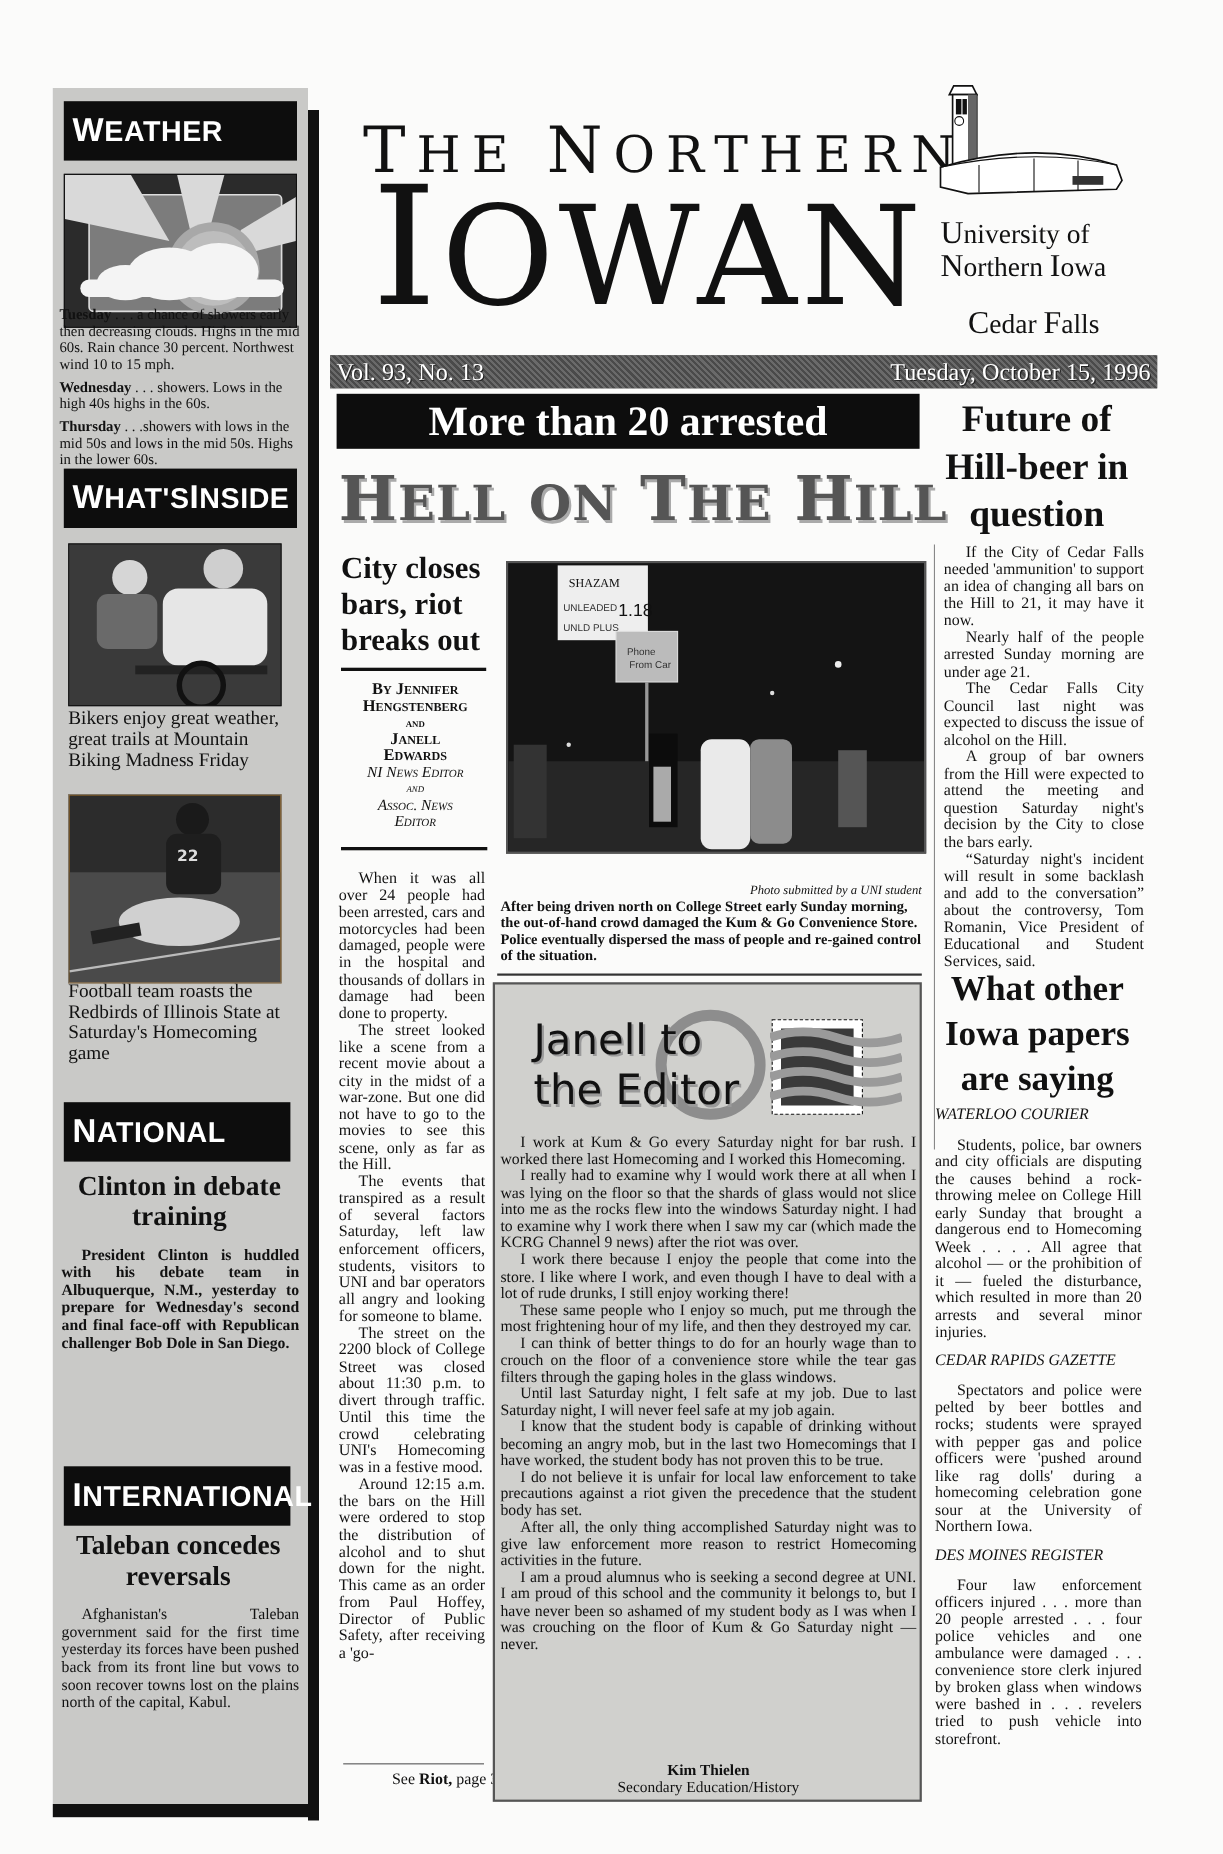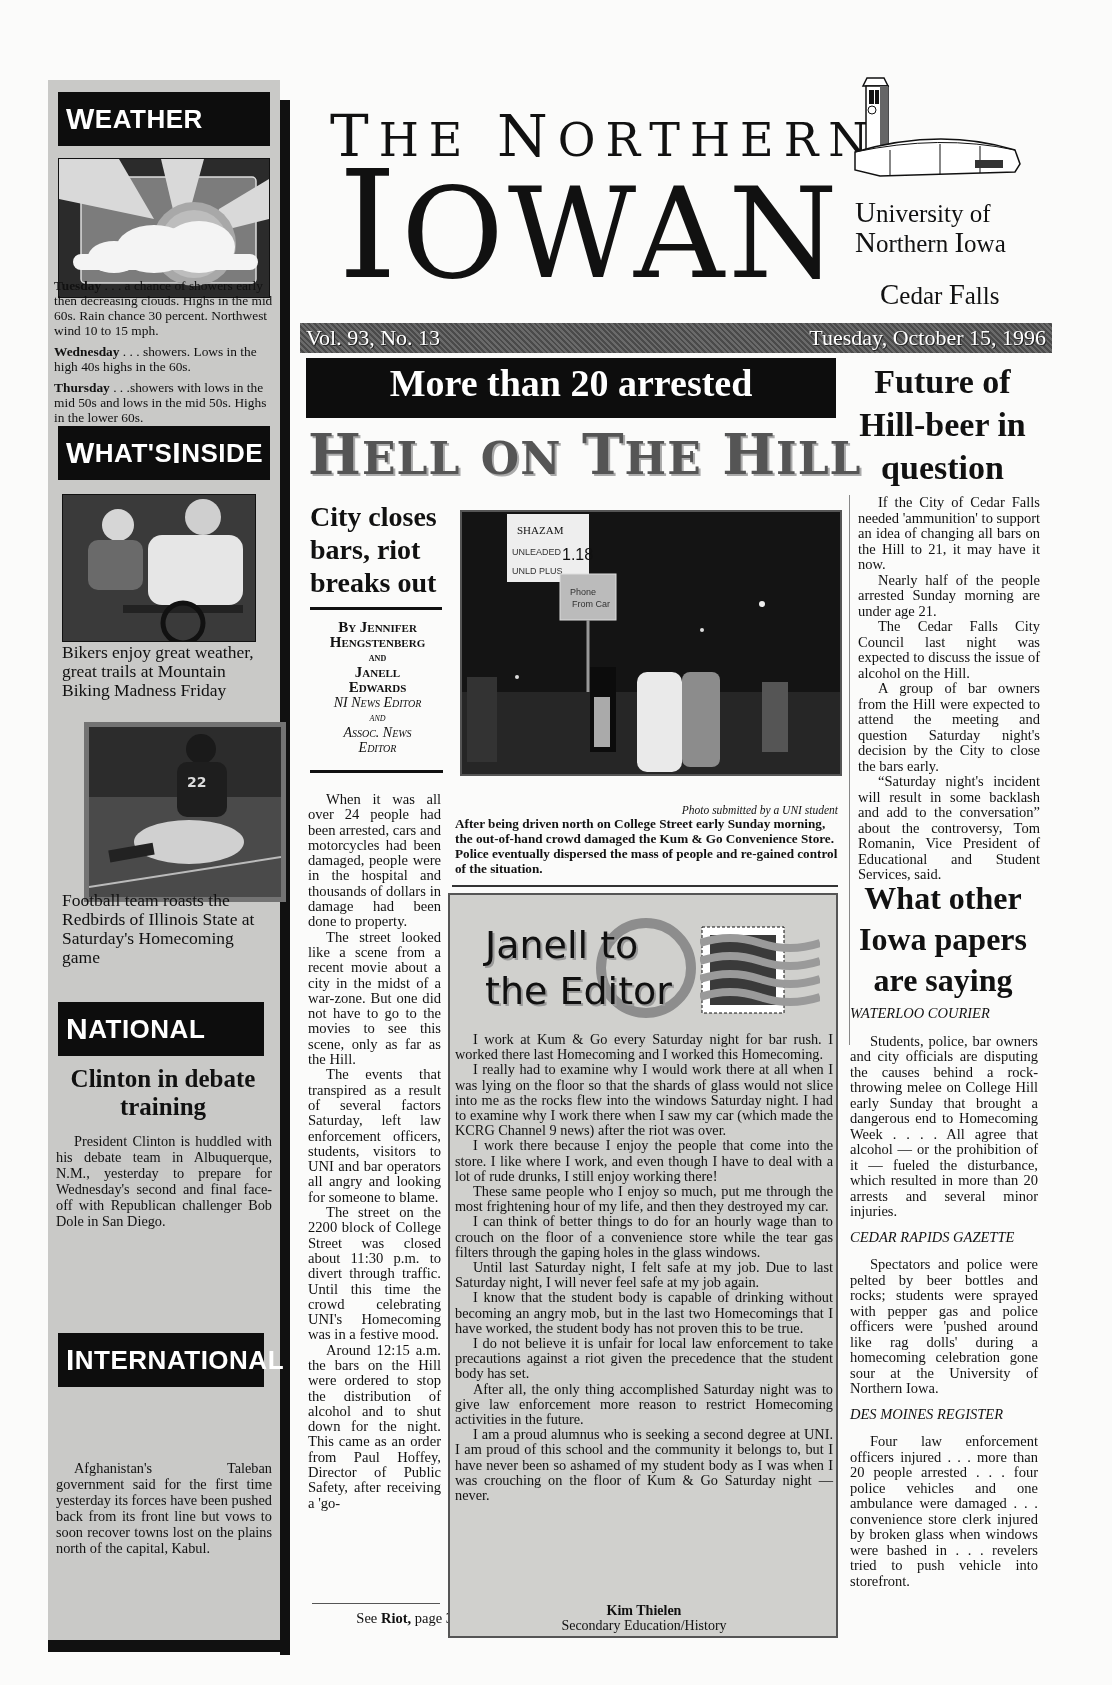--- a/index.html
+++ b/index.html
@@ -29,21 +29,21 @@
   #uni-name{left:855px;top:198px;width:180px;font-size:25px;line-height:29px;text-align:left;}
   #uni-name .cap{font-size:29px;}
   #city-name{left:880px;top:278px;font-size:25px;}
   #city-name .cap{font-size:29px;}
 
   #date-bar{left:300px;top:323px;width:752px;height:30px;background:#555;
             background-image:repeating-linear-gradient(45deg,#6a6a6a 0 2px,#4a4a4a 2px 4px);
             color:#fff;font-size:22px;display:flex;justify-content:space-between;align-items:center;padding:0 6px;box-sizing:border-box;
             text-shadow:1px 1px 0 #222;}
 
-  #main-banner{left:306px;top:358px;width:530px;height:60px;background:#0d0d0d;color:#fff;
+  #main-banner{left:306px;top:358px;width:530px;height:50px;background:#0d0d0d;color:#fff;
               font-weight:bold;font-size:38px;text-align:center;line-height:50px;font-family:"Liberation Serif",serif;}
   #hell{left:308px;top:424px;width:532px;font-family:"DejaVu Serif",serif;font-weight:bold;font-size:56px;
         letter-spacing:1px;color:#555;text-shadow:2px 2px 0 #aaa;line-height:60px;white-space:nowrap;}
   #hell .sm{font-size:44px;}
 
   #sub-head{left:310px;top:500px;width:135px;font-weight:bold;font-size:28px;line-height:33px;}
   .rule{background:#111;height:3px;}
   #byline{left:310px;top:620px;width:135px;text-align:center;font-size:13px;line-height:15px;}
   #byline .names{font-weight:bold;font-size:15px;font-variant:small-caps;}
   #byline .role{font-style:italic;font-size:14px;font-variant:small-caps;}
@@ -121,46 +121,47 @@
       <rect x="25" y="45" width="55" height="50" rx="10" fill="#6a6a6a"></rect>
       <circle cx="140" cy="22" r="18" fill="#cfcfcf"></circle>
       <rect x="85" y="40" width="95" height="70" rx="14" fill="#e6e6e6"></rect>
       <rect x="60" y="110" width="120" height="8" fill="#222"></rect>
       <circle cx="120" cy="128" r="20" fill="none" stroke="#111" stroke-width="5"></circle>
     </svg>
   </div>
   <div class="caption-text" style="position:absolute;left:14px;top:563px;width:200px;">Bikers enjoy great weather, great trails at Mountain Biking Madness Friday</div>
   <div class="page-ref" style="position:absolute;left:14px;top:618px;width:192px;">Page 14</div>
 
-  <div style="position:absolute;left:14px;top:642px;width:192px;height:170px;background:#a16207;border:5px solid #737373;overflow:hidden;margin-left:22px;">
+  <div style="position:absolute;left:14px;top:642px;width:192px;height:170px;background:#a16207;border:1px solid #737373;overflow:hidden;">
     <svg width="192" height="170" viewBox="0 0 192 170">
       <rect width="192" height="170" fill="#2c2c2c"></rect>
       <rect x="0" y="70" width="192" height="100" fill="#4a4a4a"></rect>
       <line x1="0" y1="160" x2="192" y2="130" stroke="#bbb" stroke-width="2"></line>
       <circle cx="112" cy="22" r="15" fill="#1a1a1a"></circle>
       <rect x="88" y="35" width="50" height="55" rx="10" fill="#1e1e1e"></rect>
       <text x="98" y="60" fill="#ddd" font-size="14" font-family="DejaVu Sans, sans-serif" font-weight="bold">22</text>
       <ellipse cx="100" cy="115" rx="55" ry="22" fill="#d0d0d0"></ellipse>
       <rect x="20" y="120" width="45" height="12" fill="#222" transform="rotate(-10 40 126)"></rect>
     </svg>
   </div>
   <div class="caption-text" style="position:absolute;left:14px;top:811px;width:200px;">Football team roasts the Redbirds of Illinois State at Saturday's Homecoming game</div>
   <div class="page-ref" style="position:absolute;left:14px;top:885px;width:192px;">Page 16</div>
 
   <div class="sect-head" style="position:absolute;left:10px;top:922px;width:206px;">
     <span class="cap">N</span>
       <span>ATIONAL</span>
   </div>
   <div class="side-headline" style="position:absolute;left:20px;top:985px;width:190px;">Clinton in debate training</div>
-  <div class="side-body" style="position:absolute;left:8px;top:1053px;width:216px;">President Clinton is huddled with his debate team in Albuquerque, N.M., yesterday to prepare for Wednesday's second and final face-off with Republican challenger Bob Dole in San Diego.</div>
+  <div class="side-body" style="position:absolute;left:8px;top:1053px;width:216px;font-weight:bold;">President Clinton is huddled with his debate team in Albuquerque, N.M., yesterday to prepare for Wednesday's second and final face-off with Republican challenger Bob Dole in San Diego.</div>
 
   <div class="sect-head" style="position:absolute;left:10px;top:1253px;width:206px;">
     <span class="cap">I</span>
       <span>NTERNATIONAL</span>
   </div>
+  <div class="side-headline" style="position:absolute;left:14px;top:1312px;width:200px;">Taleban concedes reversals</div>
   <div class="side-body" style="position:absolute;left:8px;top:1380px;width:216px;">Afghanistan's Taleban government said for the first time yesterday its forces have been pushed back from its front line but vows to soon recover towns lost on the plains north of the capital, Kabul.</div>
 </div>
 
 <div class="abs" id="mast-the"><span class="big">T</span><span>HE</span>&nbsp;<span class="big">N</span><span>ORTHERN</span></div>
 <div class="abs" id="mast-iowan"><span class="big">I</span><span>OWAN</span></div>
 
 <div class="abs" style="left:850px;top:72px;width:180px;height:112px;">
   <svg width="180" height="112" viewBox="0 0 180 112">
     <polygon points="17,6 34,6 38,14 13,14" fill="#fff" stroke="#111" stroke-width="1.5"></polygon>
     <rect x="16" y="14" width="22" height="70" fill="#fff" stroke="#111" stroke-width="1.5"></rect>

